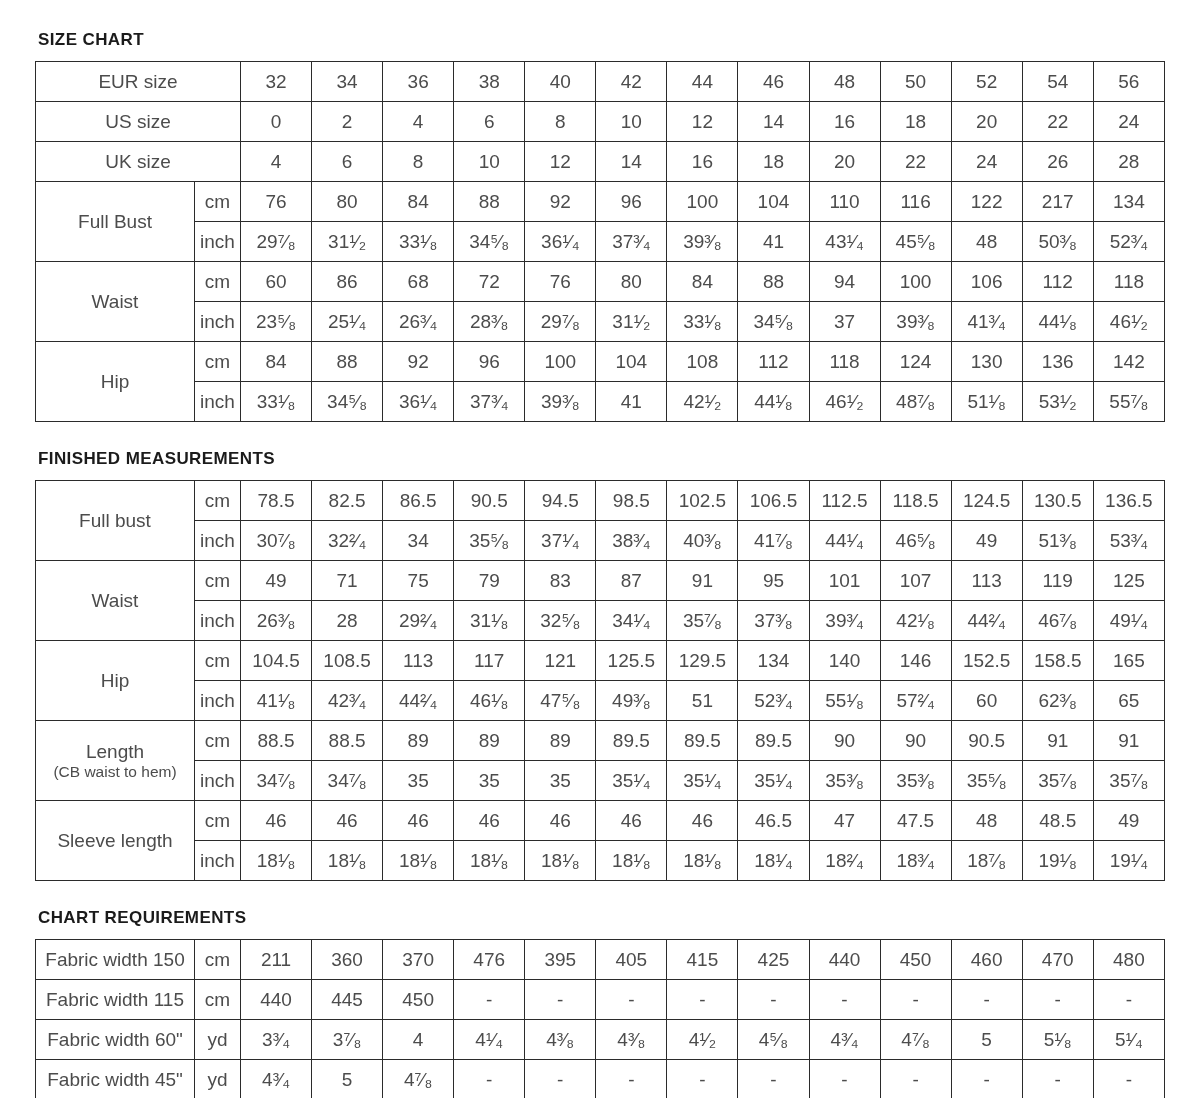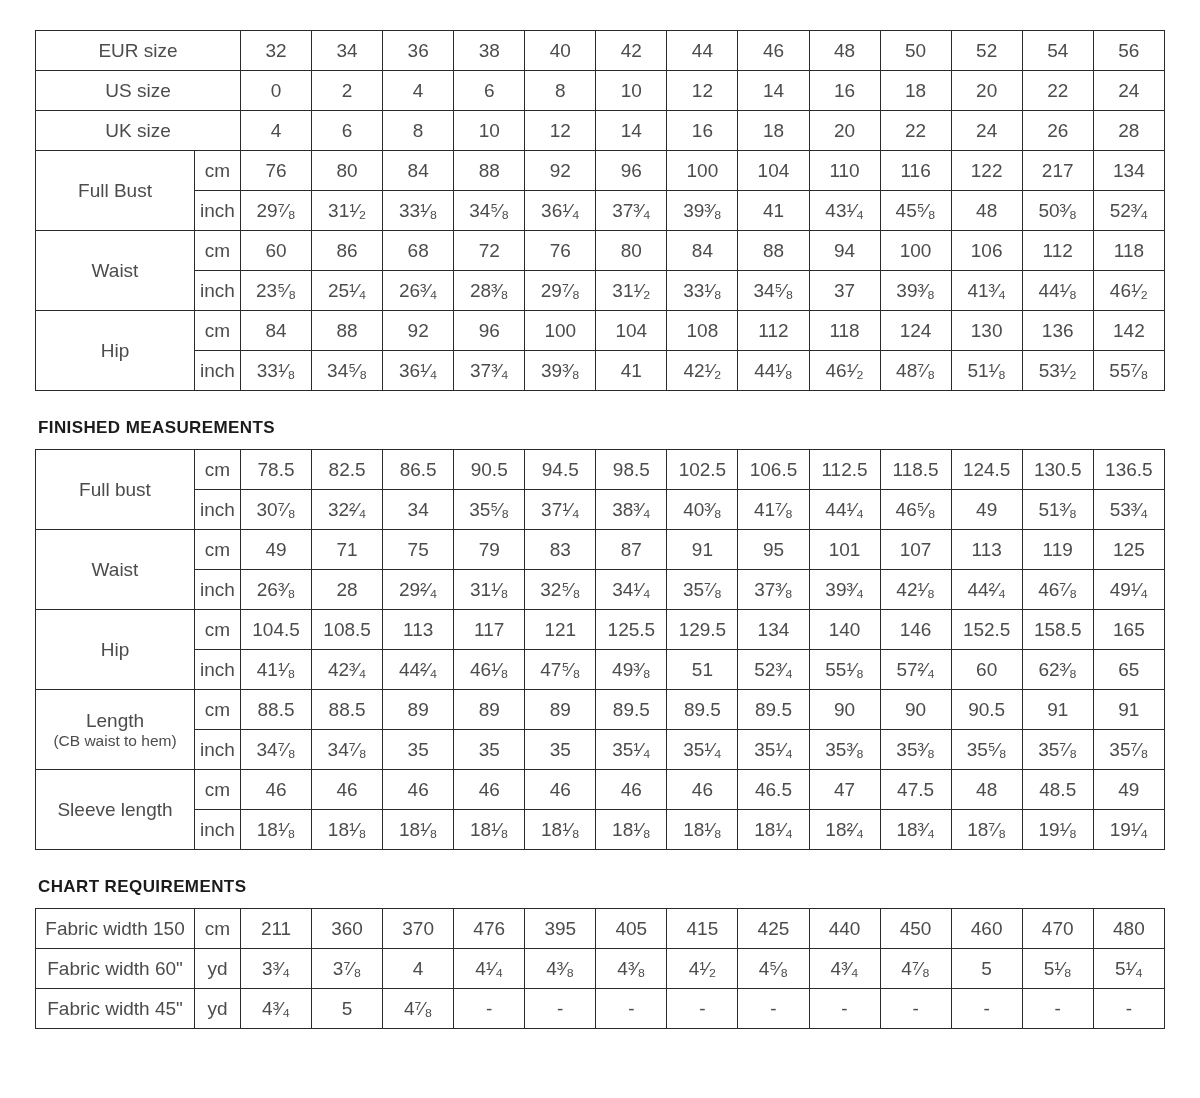--- a/index.html
+++ b/index.html
@@ -49,20 +49,21 @@
     line-height: 18px;
   }
   td.unit-cell { font-size: 17px; }
   col.c-label { width: 159px; }
   col.c-unit  { width: 46px; }
 </style>
 </head>
 <body>
 
 <section>
+  <h2 class="section-heading">SIZE CHART</h2>
   <table class="data-table" data-table="0">
     <colgroup>
         <col class="c-label">
         <col class="c-unit">
         <col>
         <col>
         <col>
         <col>
         <col>
         <col>
@@ -446,20 +447,37 @@
           <td class="value-cell">476</td>
           <td class="value-cell">395</td>
           <td class="value-cell">405</td>
           <td class="value-cell">415</td>
           <td class="value-cell">425</td>
           <td class="value-cell">440</td>
           <td class="value-cell">450</td>
           <td class="value-cell">460</td>
           <td class="value-cell">470</td>
           <td class="value-cell">480</td>
+        </tr>
+        <tr>
+          <td class="label-cell" rowspan="1">Fabric width 115</td>
+          <td class="unit-cell">cm</td>
+          <td class="value-cell">440</td>
+          <td class="value-cell">445</td>
+          <td class="value-cell">450</td>
+          <td class="value-cell">-</td>
+          <td class="value-cell">-</td>
+          <td class="value-cell">-</td>
+          <td class="value-cell">-</td>
+          <td class="value-cell">-</td>
+          <td class="value-cell">-</td>
+          <td class="value-cell">-</td>
+          <td class="value-cell">-</td>
+          <td class="value-cell">-</td>
+          <td class="value-cell">-</td>
         </tr>
         <tr>
           <td class="label-cell" rowspan="1">Fabric width 60"</td>
           <td class="unit-cell">yd</td>
           <td class="value-cell">3³⁄₄</td>
           <td class="value-cell">3⁷⁄₈</td>
           <td class="value-cell">4</td>
           <td class="value-cell">4¹⁄₄</td>
           <td class="value-cell">4³⁄₈</td>
           <td class="value-cell">4³⁄₈</td>

